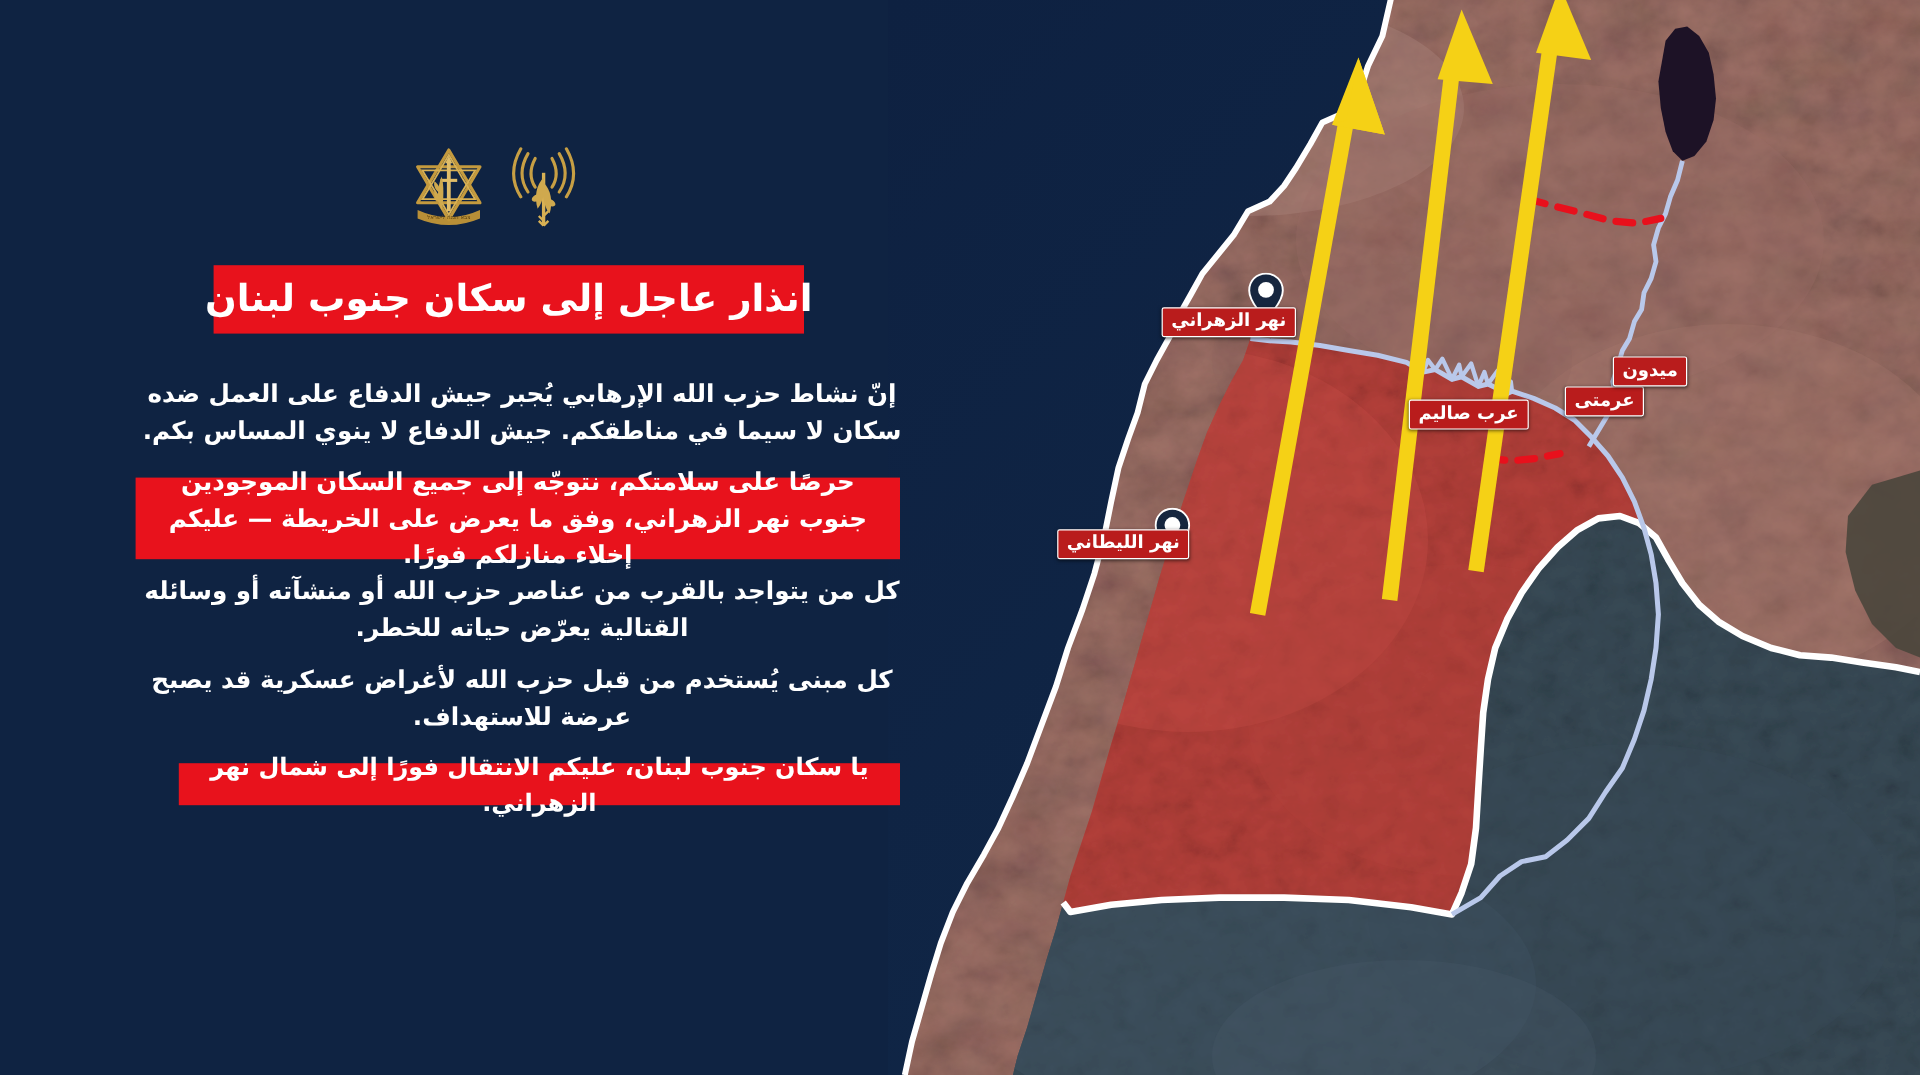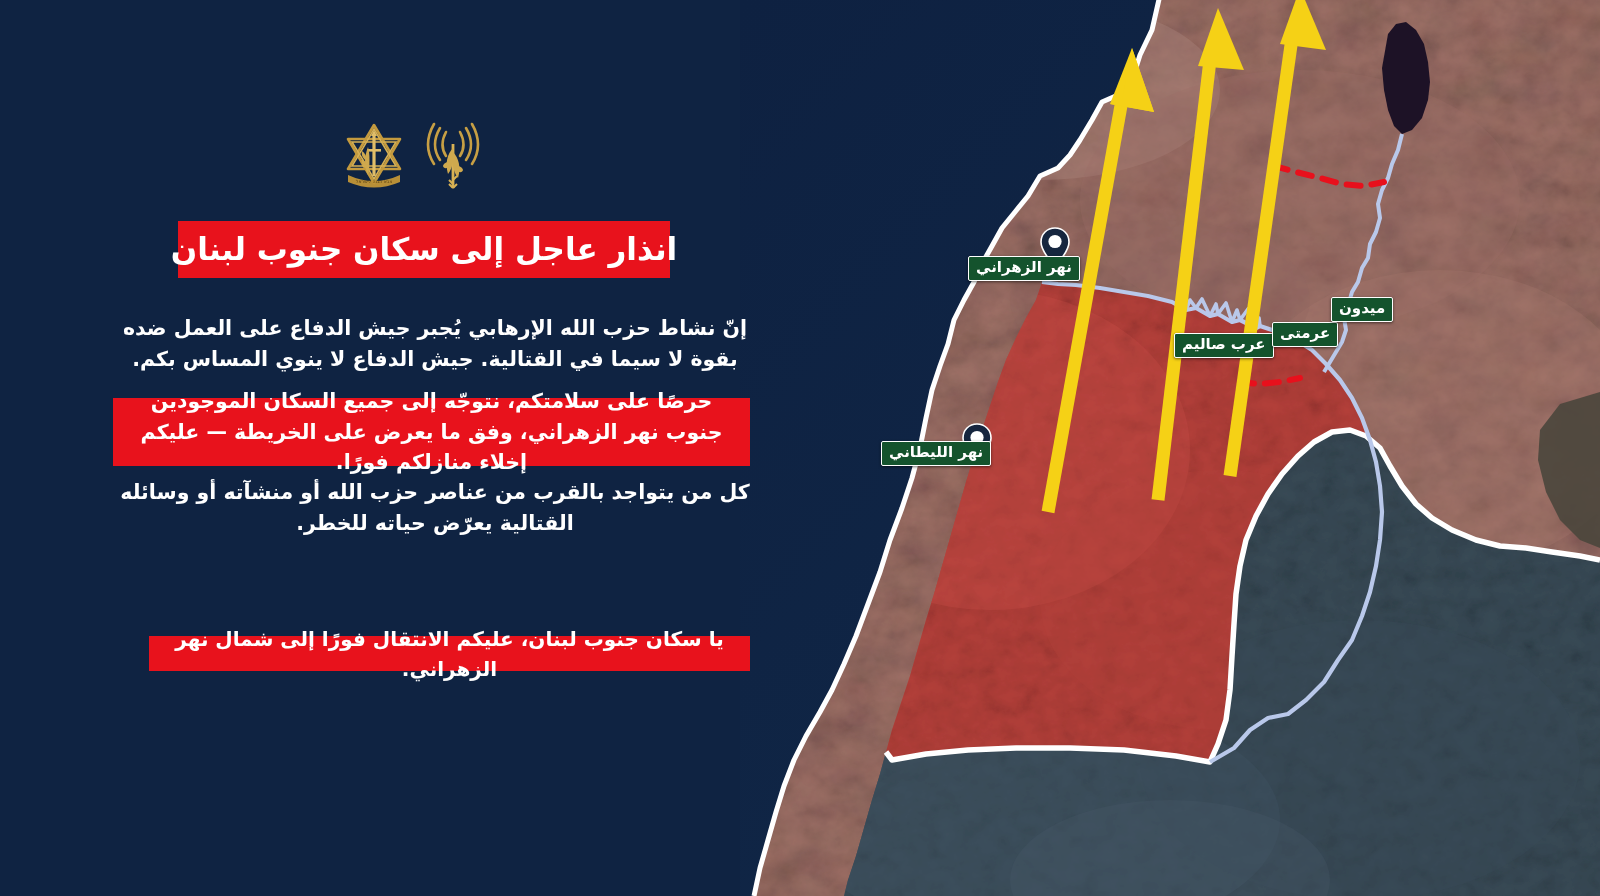--- a/index.html
+++ b/index.html
@@ -45,21 +45,21 @@
 
   #p1{left:105px;top:313px;width:660px;}
   #b1{left:113px;top:398px;width:637px;height:68px;}
   #p2{left:105px;top:477px;width:660px;}
   #p3{left:105px;top:551px;width:660px;}
   #b2{left:127px;top:636px;width:601px;height:35px;font-size:20px;margin-left:22px;}
   #p4{left:105px;top:683px;width:660px;font-size:20px;font-weight:600;}
 
   
   .map-label{
-    position:absolute;background:#14532d;color:#ffffff;
+    position:absolute;background:#b91c1c;color:#ffffff;
     border:1.6px solid #ffffff;border-radius:2px;
     font-size:15px;font-weight:bold;direction:rtl;white-space:nowrap;
     padding:2px 7px 3px 7px;line-height:1.18;
     box-shadow:0 1px 3px rgba(0,0,0,.55);
   }
   .pin{position:absolute;width:30px;height:40px;}
 </style>
 </head>
 <body>
 
@@ -208,23 +208,23 @@
       <path d="M15 1 C7 1 1 7 1 15 C1 25 15 39 15 39 C15 39 29 25 29 15 C29 7 23 1 15 1 Z" fill="#16263f" stroke="#ffffff" stroke-width="1.6"></path>
       <circle cx="15" cy="14.5" r="6.6" fill="#ffffff"></circle>
     </svg>
 
     <div class="map-label" style="left:228px;top:256px;">نهر الزهراني</div>
 
     <div class="map-label" style="left:141px;top:441px;">نهر الليطاني</div>
 
     <div class="map-label" style="left:434px;top:333px;">عرب صاليم</div>
 
-    <div class="map-label" style="left:532px;top:322px;">عرمتى</div>
-
-    <div class="map-label" style="left:591px;top:297px;text-align:center;">ميدون</div>
+    <div class="map-label" style="left:564px;top:322px;">عرمتى</div>
+
+    <div class="map-label" style="left:604px;top:297px;text-align:center;">ميدون</div>
   </div>
 
   <div id="content">
 
     <div id="emblems">
 
       <svg class="emblem" width="68" height="72" viewBox="0 0 68 72">
         <g stroke="#c49a3e" stroke-width="2.6" fill="none" stroke-linejoin="round">
           <path d="M34 6 L47 28 L60 50 L34 50 L8 50 L21 28 Z"></path>
           <path d="M34 64 L21 42 L8 20 L34 20 L60 20 L47 42 Z"></path>
@@ -262,24 +262,25 @@
         <path d="M31 34 C37 40 39 50 36 60 C31 54 29 42 31 34 Z" fill="#cfa94e"></path>
         <ellipse cx="25" cy="47" rx="4.2" ry="2.6" fill="#cfa94e" transform="rotate(-30 25 47)"></ellipse>
         <ellipse cx="37" cy="51" rx="4.2" ry="2.6" fill="#cfa94e" transform="rotate(30 37 51)"></ellipse>
       </svg>
     </div>
 
     <div id="headline">
       <span>انذار عاجل إلى سكان جنوب لبنان</span>
     </div>
 
-    <div class="para" id="p1">إنّ نشاط حزب الله الإرهابي يُجبر جيش الدفاع على العمل ضده بقوة لا سيما في القتالية. جيش الدفاع  لا ينوي المساس بكم.</div>
+    <div class="para" id="p1">إنّ نشاط حزب الله الإرهابي يُجبر جيش الدفاع على العمل ضده سكان لا سيما في مناطقكم. جيش الدفاع  لا ينوي المساس بكم.</div>
 
     <div class="redbox" id="b1">حرصًا على سلامتكم، نتوجّه إلى جميع السكان الموجودين جنوب نهر الزهراني، وفق ما يعرض على الخريطة — عليكم إخلاء منازلكم فورًا.</div>
 
     <div class="para" id="p2">كل من يتواجد بالقرب من عناصر حزب الله أو منشآته أو وسائله القتالية يعرّض حياته للخطر.</div>
 
+    <div class="para" id="p3">كل مبنى يُستخدم من قبل حزب الله لأغراض عسكرية قد يصبح عرضة للاستهداف.</div>
 
     <div class="redbox" id="b2">يا سكان جنوب لبنان، عليكم الانتقال فورًا إلى شمال نهر الزهراني.</div>
 
   </div>
 
 </div>
 
 </body></html>

